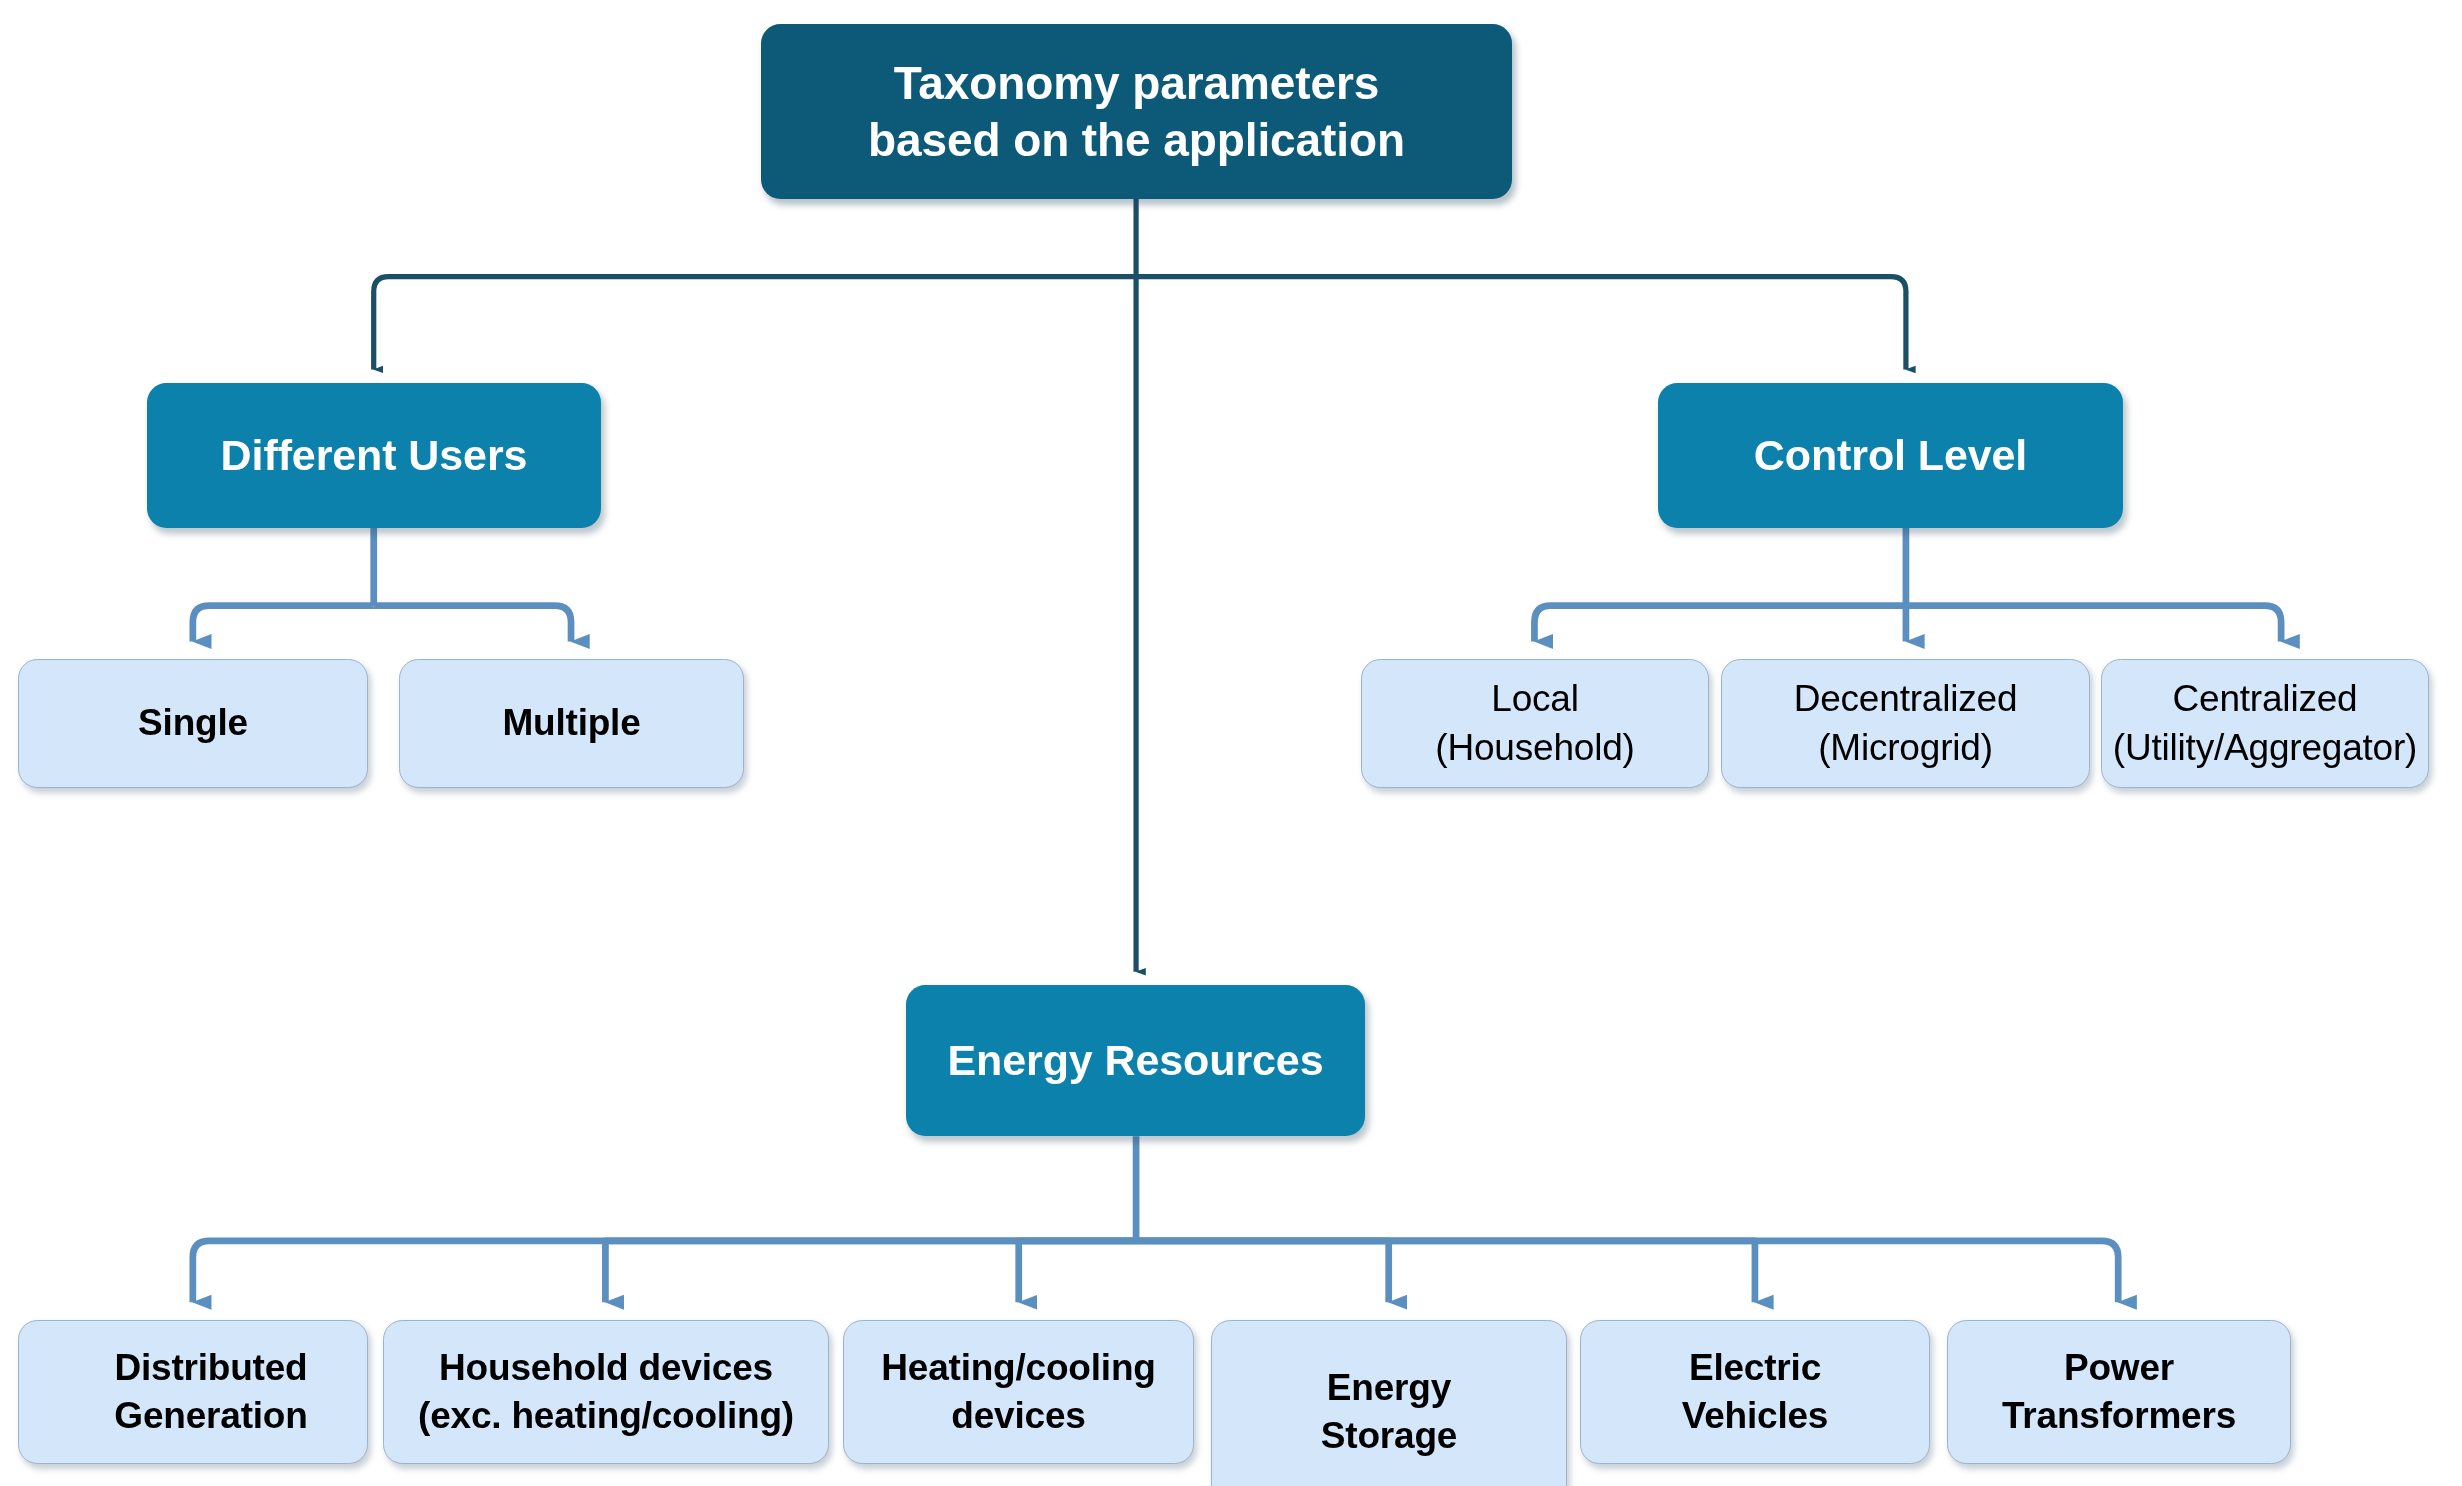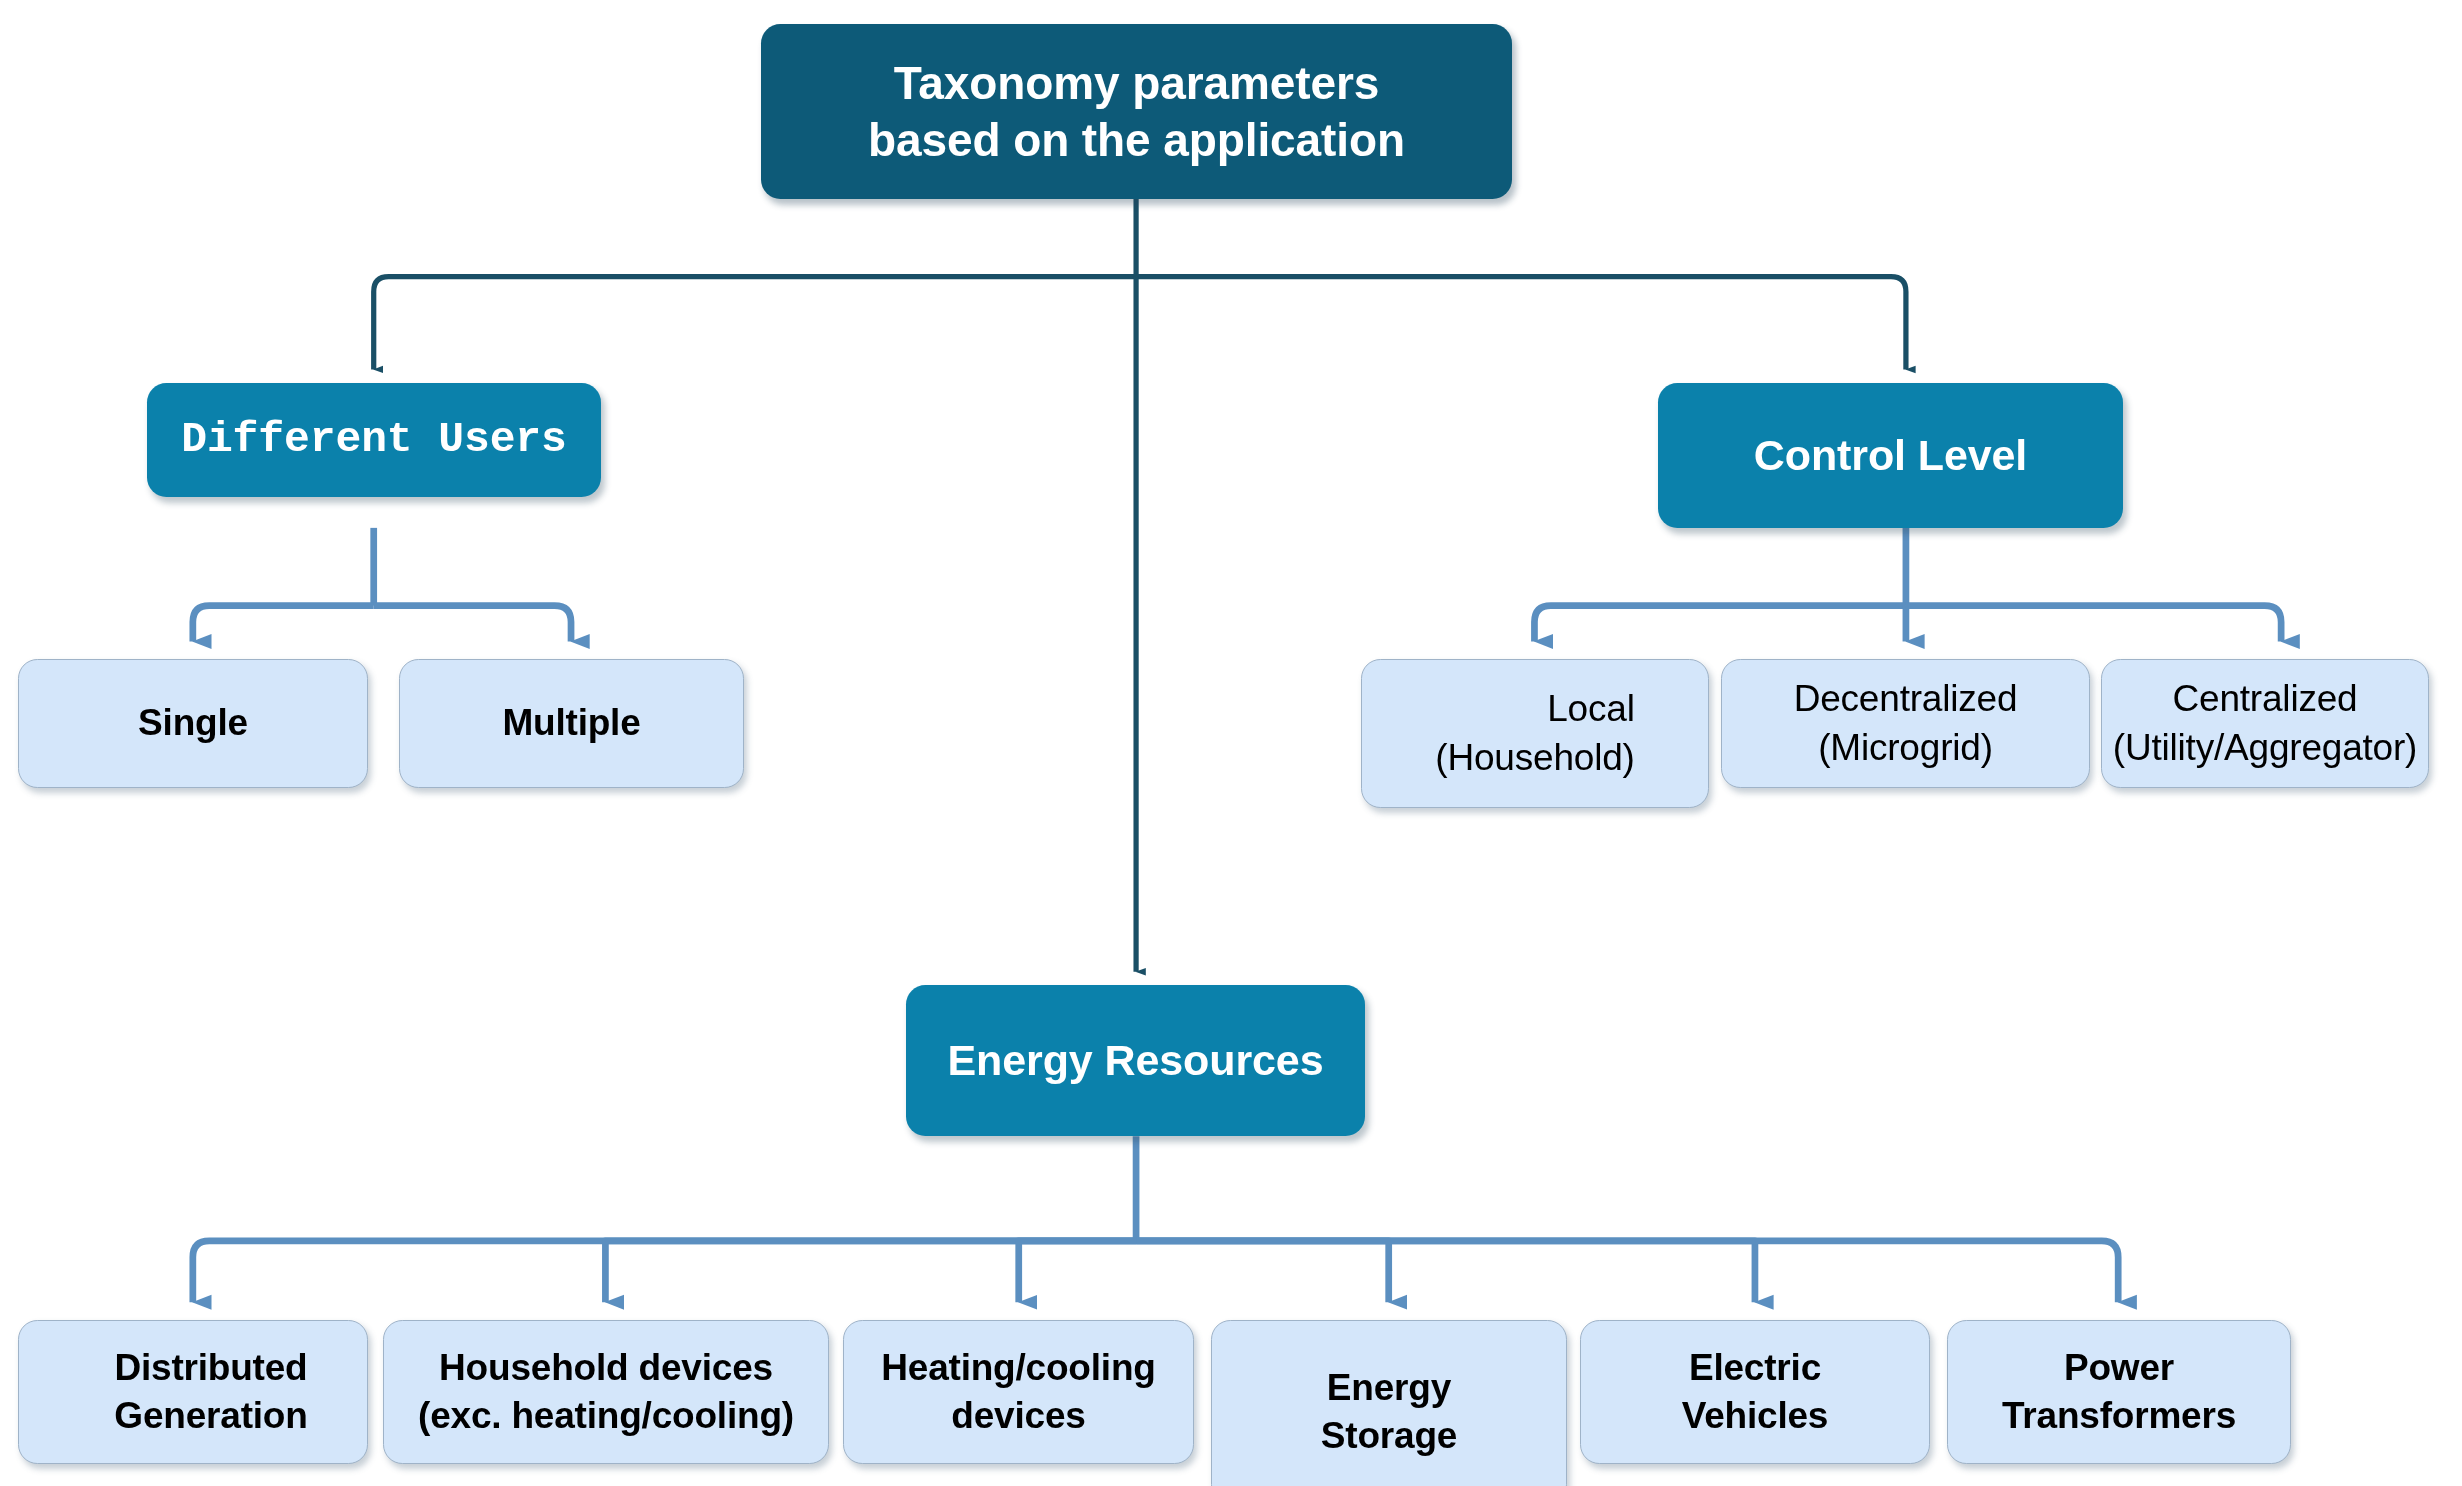--- a/index.html
+++ b/index.html
@@ -119,31 +119,31 @@
       <path d="M 1520 1660 L 1363 1660 L 1363 1742" stroke="#5b8fc0" stroke-width="9" fill="none" stroke-linejoin="round" marker-end="url(#arrow-light)"></path>
       <path d="M 1520 1660 L 1858 1660 L 1858 1742" stroke="#5b8fc0" stroke-width="9" fill="none" stroke-linejoin="round" marker-end="url(#arrow-light)"></path>
       <path d="M 1520 1660 L 2348 1660 L 2348 1742" stroke="#5b8fc0" stroke-width="9" fill="none" stroke-linejoin="round" marker-end="url(#arrow-light)"></path>
       <path d="M 1520 1660 L 2812 1660 Q 2834 1660 2834 1682 L 2834 1742" stroke="#5b8fc0" stroke-width="9" fill="none" stroke-linejoin="round" marker-end="url(#arrow-light)"></path>
     </g>
   </svg>
 
   <div class="node root" style="left:761px; top:24px; width:751px; height:175px;">Taxonomy parameters
 based on the application</div>
 
-  <div class="node category" style="left:147px; top:383px; width:454px; height:114px;font-family:Liberation Mono, monospace;">Different Users</div>
+  <div class="node category" style="left:147px; top:383px; width:454px; height:145px;">Different Users</div>
 
   <div class="node category" style="left:1658px; top:383px; width:465px; height:145px;">Control Level</div>
 
   <div class="node category" style="left:906px; top:985px; width:459px; height:151px;">Energy Resources</div>
 
   <div class="node leaf bold" style="left:18px; top:659px; width:350px; height:129px;">Single</div>
 
   <div class="node leaf bold" style="left:399px; top:659px; width:345px; height:129px;">Multiple</div>
 
-  <div class="node leaf regular" style="left:1361px; top:659px; width:348px; height:149px;text-align:right;">Local
+  <div class="node leaf regular" style="left:1361px; top:659px; width:348px; height:129px;">Local
 (Household)</div>
 
   <div class="node leaf regular" style="left:1721px; top:659px; width:369px; height:129px;">Decentralized
 (Microgrid)</div>
 
   <div class="node leaf regular" style="left:2101px; top:659px; width:328px; height:129px;">Centralized
 (Utility/Aggregator)</div>
 
   <div class="node leaf bold" style="left:18px; top:1320px; width:350px; height:144px;padding-left:36px;">Distributed
 Generation</div>

